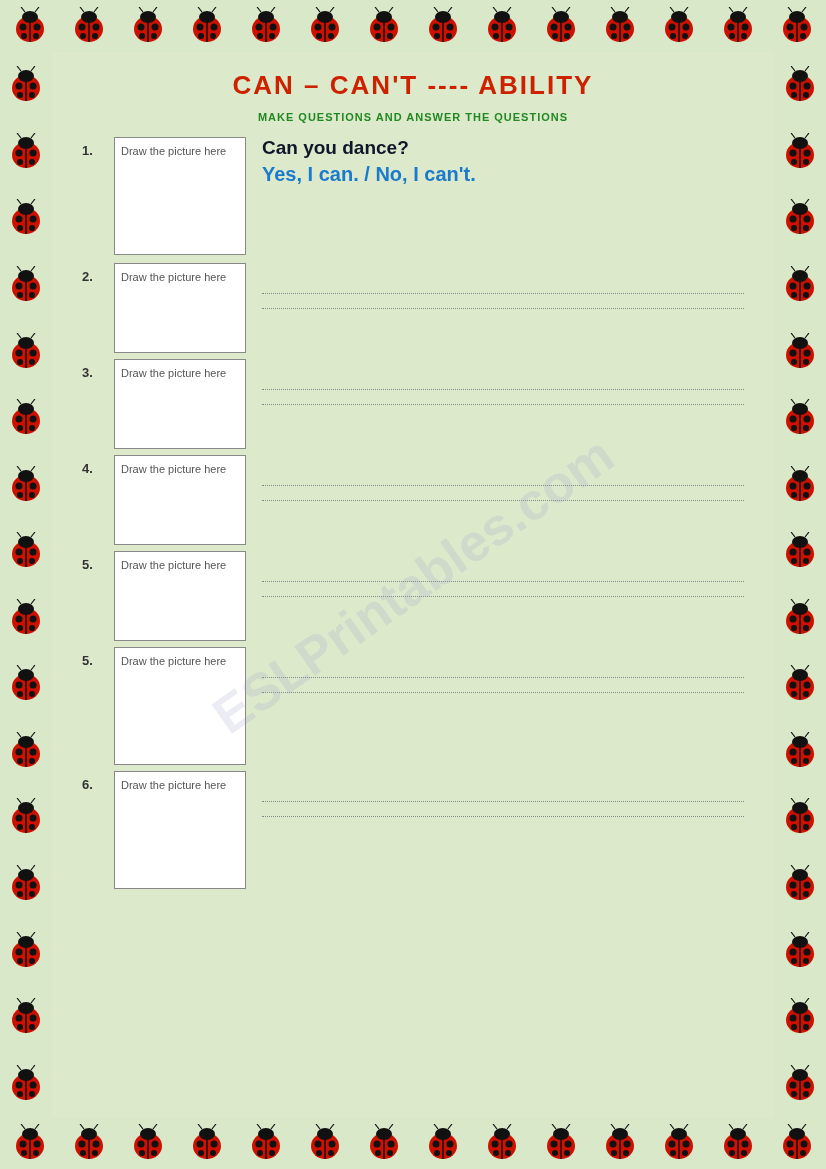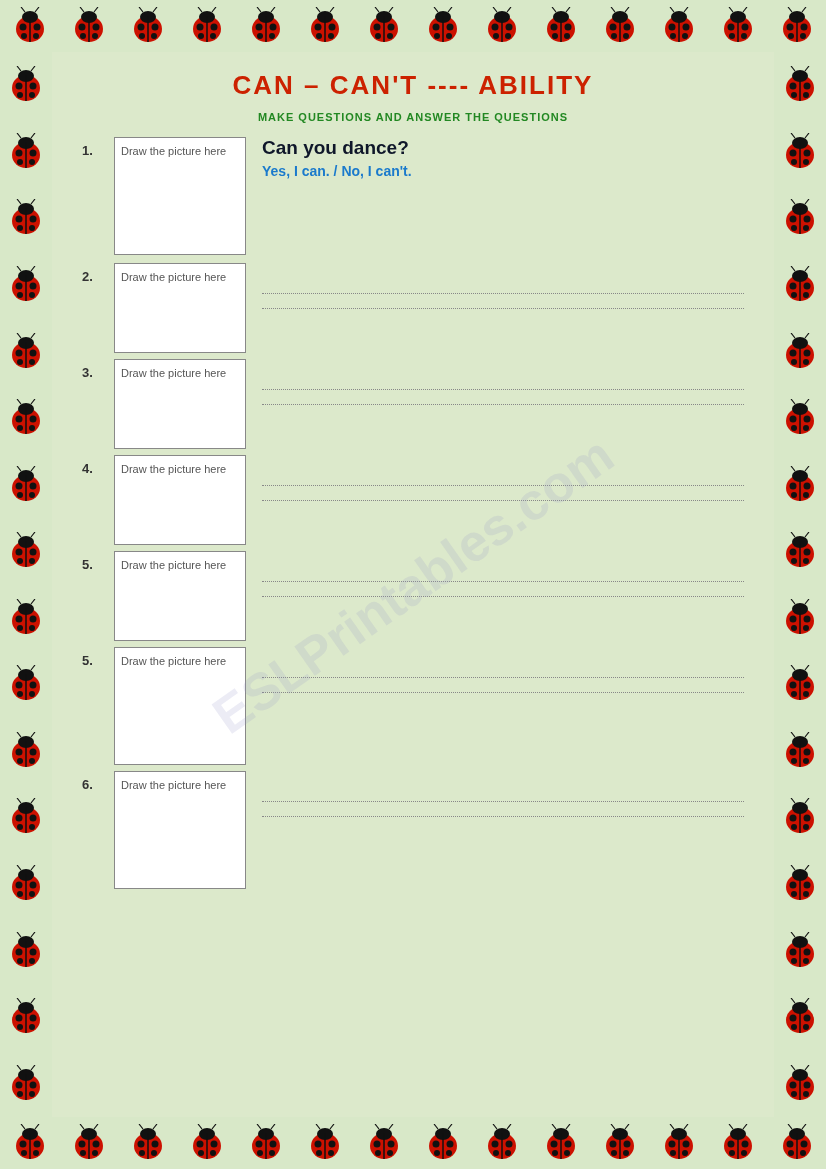--- a/index.html
+++ b/index.html
@@ -150,21 +150,21 @@
 
     .example-q {
       font-size: 19px;
       color: #0f172a;
       font-family: 'Comic Sans MS', cursive, Arial;
       font-weight: bold;
       margin-bottom: 4px;
     }
 
     .example-a {
-      font-size: 14px;
+      font-size: 20px;
       color: #1a7acc;
       font-family: 'Comic Sans MS', cursive, Arial;
       font-weight: bold;
     }
 
     
     .watermark {
       position: absolute;
       top: 50%;
       left: 50%;

